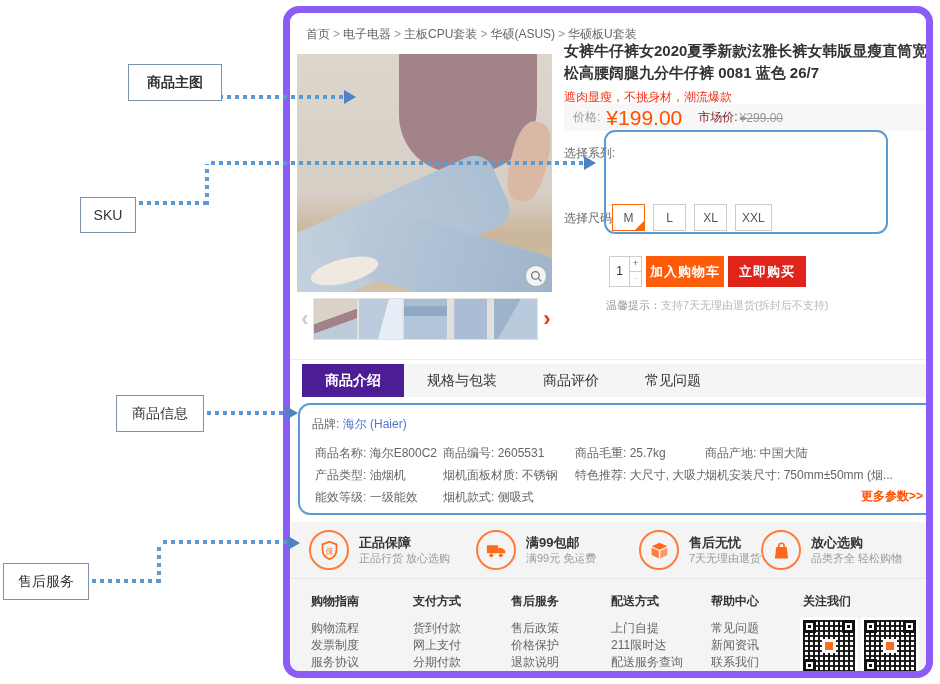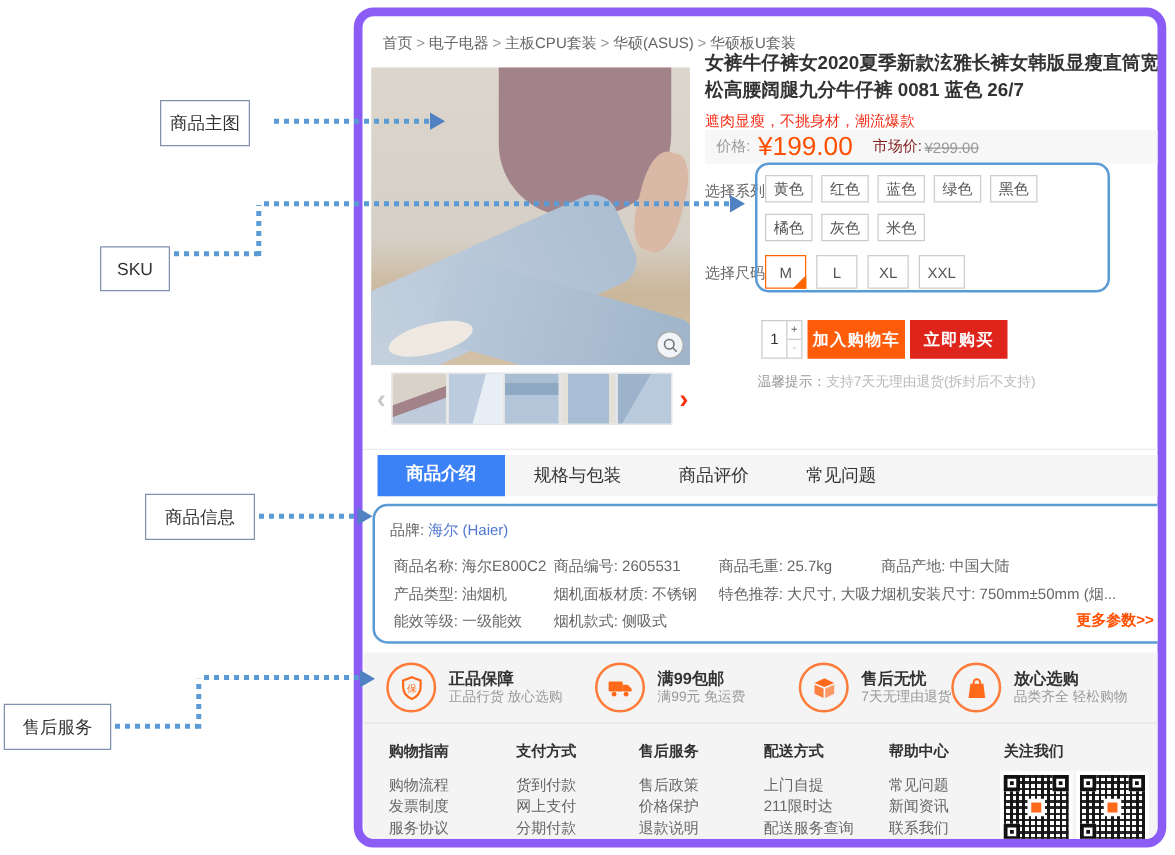--- a/index.html
+++ b/index.html
@@ -2,21 +2,21 @@
 <html><head>
 <meta charset="utf-8">
 <style>
   * { margin:0; padding:0; box-sizing:border-box; }
   html,body { background:#fff; }
   body { font-family:"Liberation Sans","DejaVu Sans",sans-serif; }
   .canvas { position:relative; width:940px; height:684px; background:#fff; overflow:hidden; }
 
   
   .ann { position:absolute; background:#fff; border:1px solid #8091ad; display:flex; align-items:center; justify-content:center; font-size:14px; color:#333; z-index:30; }
-  .ann-main  { left:128px; top:80px;  width:72px; height:37px; }
+  .ann-main  { left:128px; top:64px;  width:94px; height:37px;font-weight:bold; }
   .ann-sku   { left:80px;  top:185px; width:56px; height:36px;margin-top:12px; }
   .ann-info  { left:116px; top:395px; width:88px; height:37px; }
   .ann-after { left:3px;   top:563px; width:86px; height:37px; }
 
   .dot-h { position:absolute; height:4px; z-index:29;
     background:repeating-linear-gradient(90deg,#5b9bd5 0 4px,transparent 4px 8px); }
   .dot-v { position:absolute; width:4px; z-index:29;
     background:repeating-linear-gradient(0deg,#5b9bd5 0 4px,transparent 4px 8px); }
   .arrow-r { position:absolute; width:0; height:0; z-index:29;
     border-top:7px solid transparent; border-bottom:7px solid transparent; border-left:12px solid #4f81c3; }
@@ -99,21 +99,21 @@
 
   .tip { position:absolute; left:316px; top:285px; font-size:11px; }
   .tip-label { color:#999; }
   .tip-text { color:#b9b9b9; }
 
   .divider { position:absolute; left:0; top:346px; width:650px; height:1px; background:#ececec; }
 
   
   .tab-bar { position:absolute; left:12px; top:351px; width:626px; height:33px; background:#f5f5f5; display:flex; }
   .tab { padding:0 23px; line-height:33px; font-size:14px; color:#333; cursor:pointer; white-space:nowrap; }
-  .tab.active { background:#3b82f6; color:#fff; font-weight:bold;font-family:Liberation Mono, monospace; }
+  .tab.active { background:#4c1d95; color:#fff; font-weight:bold; }
 
   
   .info-box { position:absolute; left:8px; top:390px; width:641px; height:112px; border:2px solid #5b9bd5; border-radius:12px; background:#fff; }
   .brand-row { position:absolute; left:12px; top:11px; font-size:12px; color:#666; }
   .brand-link { color:#4f77d2; cursor:pointer; }
   .params { position:absolute; left:15px; top:40px; width:615px; display:grid; grid-template-columns:128px 132px 130px 1fr; grid-auto-rows:22px; }
   .param { font-size:12px; color:#666; white-space:nowrap; overflow:hidden; }
   .more-link { position:absolute; right:14px; bottom:8px; font-size:12px; font-weight:bold; color:#ff5000; cursor:pointer; }
 
   
@@ -201,30 +201,20 @@
     <div class="price-strip">
       <span class="price-label">价格:</span>
       <span class="price">¥199.00</span>
       <span class="market-label">市场价:</span>
       <span class="market-price">¥299.00</span>
     </div>
 
     <div class="sel-label lbl-series">选择系列:</div>
     <div class="sel-label lbl-size">选择尺码:</div>
     <div class="sku-highlight"></div>
-    <div class="chips">
-        <span class="chip">黄色</span>
-        <span class="chip">红色</span>
-        <span class="chip">蓝色</span>
-        <span class="chip">绿色</span>
-        <span class="chip">黑色</span>
-        <span class="chip">橘色</span>
-        <span class="chip">灰色</span>
-        <span class="chip">米色</span>
-      </div>
     <div class="chips-size">
         <span class="chip size selected">M</span>
         <span class="chip size">L</span>
         <span class="chip size">XL</span>
         <span class="chip size">XXL</span>
       </div>
 
     <div class="qty">
       <div class="qty-num">1</div>
       <div class="qty-steps">

